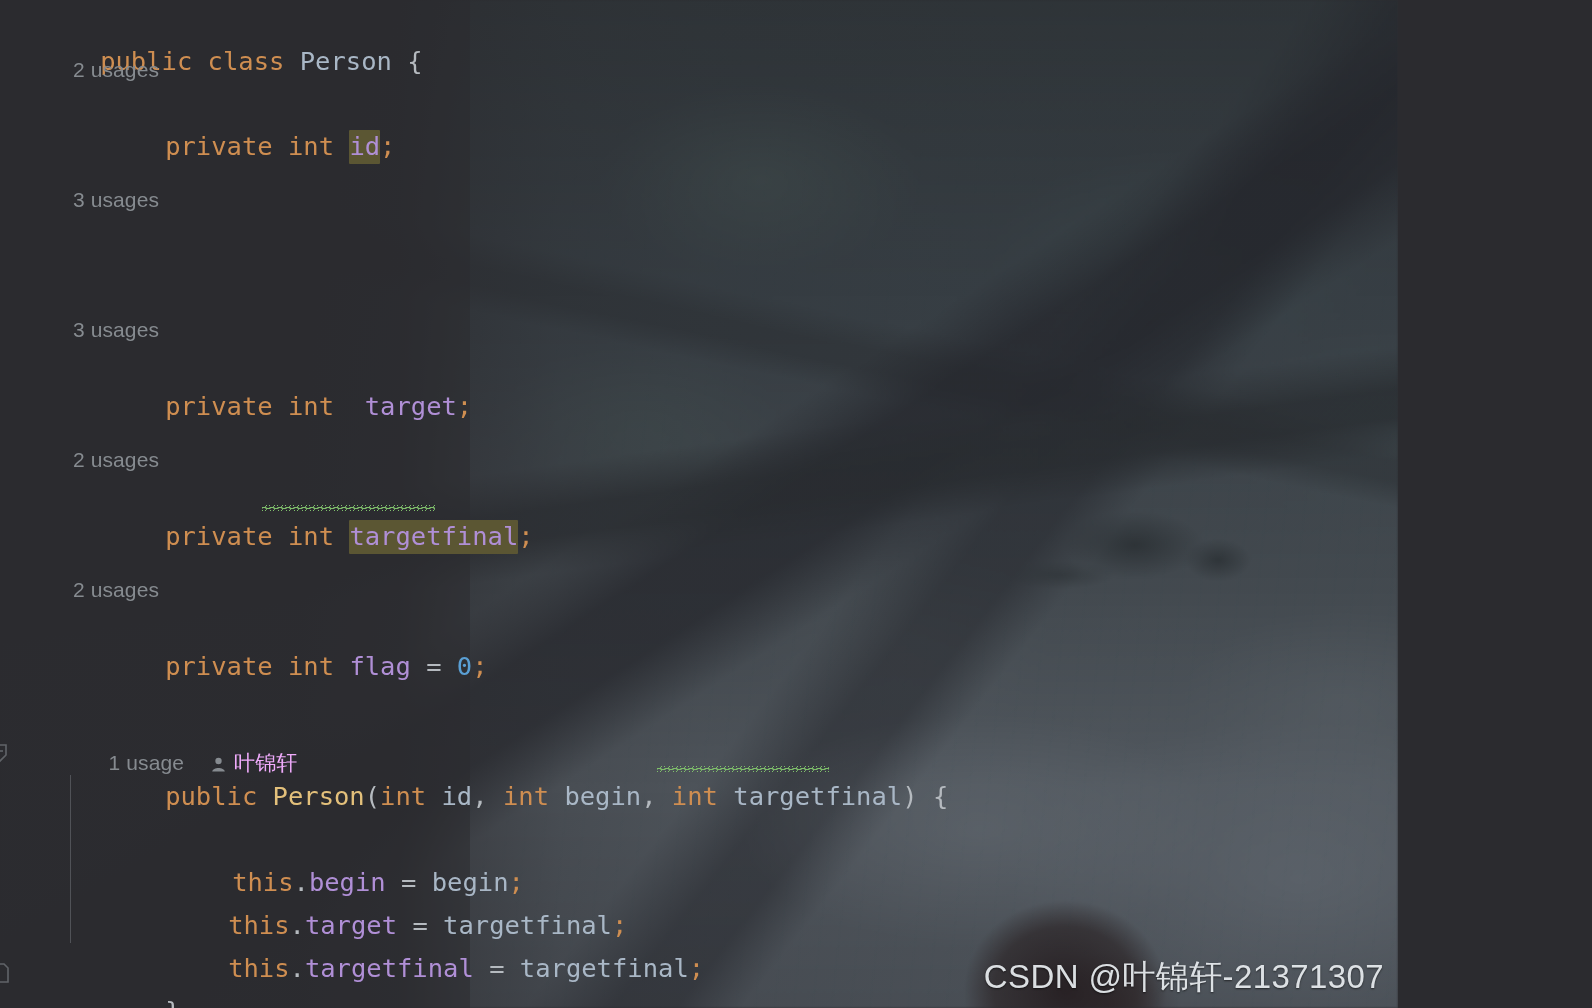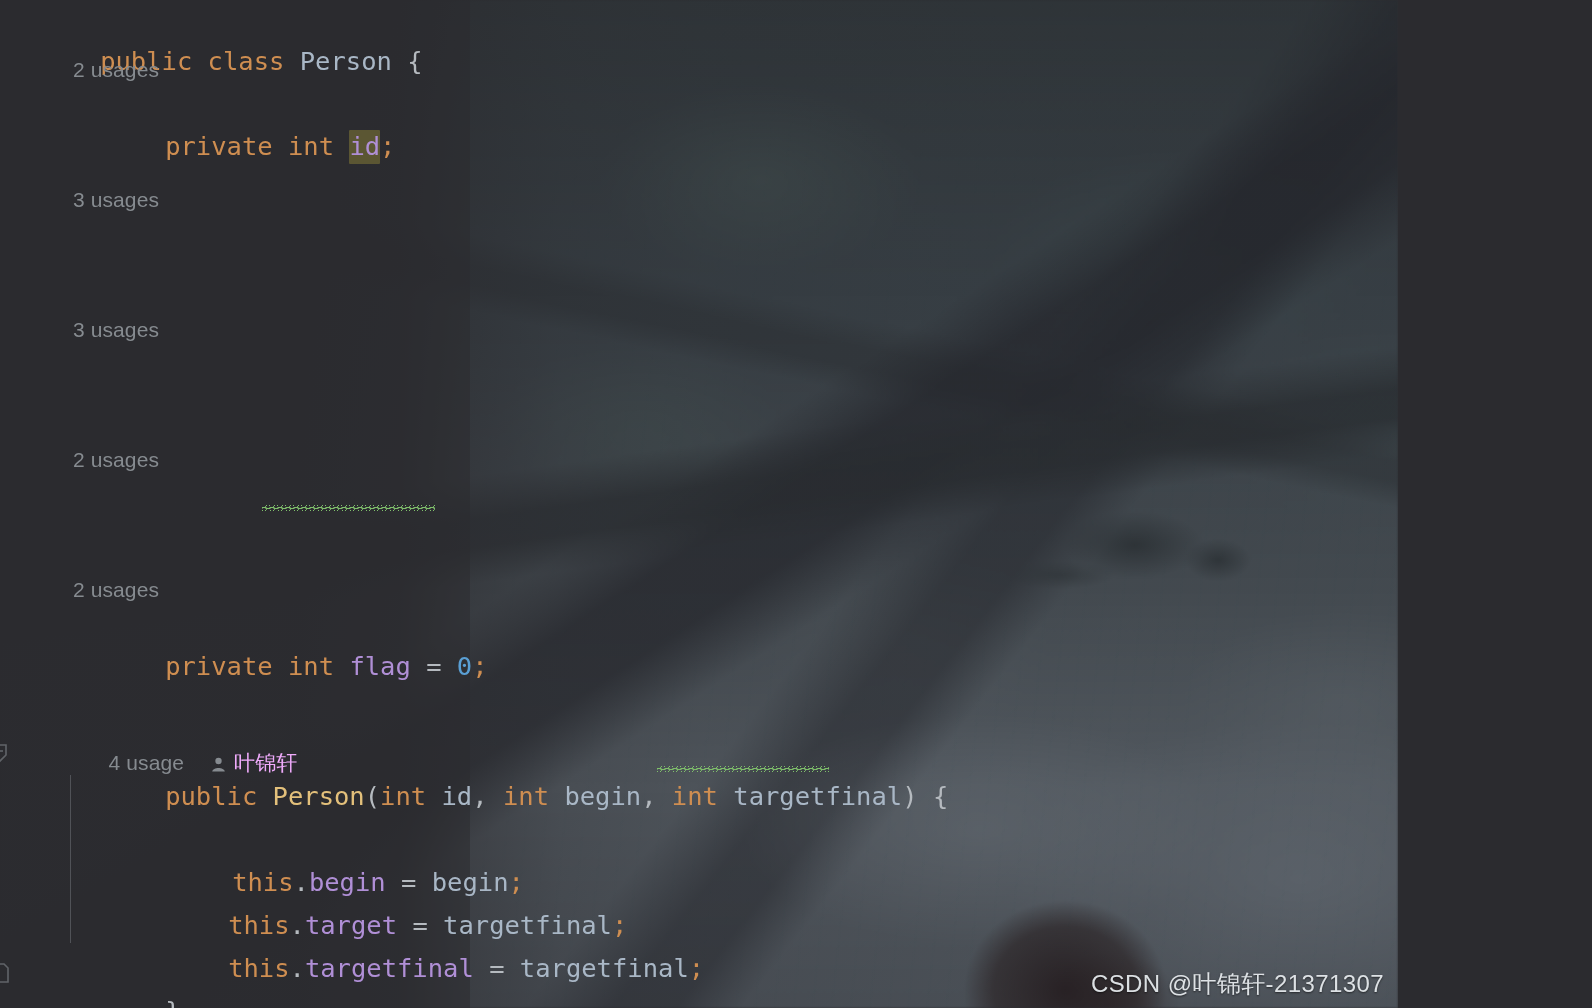--- a/index.html
+++ b/index.html
@@ -151,21 +151,21 @@
       radial-gradient(circle at 6px 1.8px, rgba(0,0,0,0) 1.6px, #7fbf6b 1.7px, #7fbf6b 2.5px, rgba(0,0,0,0) 2.6px);
     background-size:8px 6px;
     background-repeat:repeat-x;
   }
 
   
   #watermark {
     position:absolute;
     right:14px; bottom:8px;
     font-family:"Liberation Sans", sans-serif;
-    font-size:24px;
+    font-size:33px;
     color:rgba(236,240,243,.92);
     letter-spacing:.4px;
     text-shadow:0 1px 2px rgba(0,0,0,.55);
     white-space:nowrap;
   }
 </style>
 </head>
 <body>
 
 <div id="editor">
@@ -203,34 +203,40 @@
     <div class="hint" style="top:48px; left:73px;">2 usages</div>
     <div class="line" style="top:82px; left:73px;">
       <span class="kw">private</span><span class="op"> </span><span class="kw">int</span><span class="op"> </span><span class="field hl">id</span><span class="semi">;</span>
     </div>
 
     
     <div class="hint" style="top:178px; left:73px;">3 usages</div>
 
     
     <div class="hint" style="top:308px; left:73px;">3 usages</div>
+    <div class="line" style="top:342px; left:73px;">
+      <span class="kw">private</span><span class="op"> </span><span class="kw">int</span><span class="op">  </span><span class="field">target</span><span class="semi">;</span>
+    </div>
 
     
     <div class="hint" style="top:438px; left:73px;">2 usages</div>
+    <div class="line" style="top:472px; left:73px;">
+      <span class="kw">private</span><span class="op"> </span><span class="kw">int</span><span class="op"> </span><span class="field hl">targetfinal</span><span class="semi">;</span>
+    </div>
     <div class="wavy" style="left:262px; top:505px; width:173px;"></div>
 
     
     <div class="hint" style="top:568px; left:73px;">2 usages</div>
     <div class="line" style="top:602px; left:73px;">
       <span class="kw">private</span><span class="op"> </span><span class="kw">int</span><span class="op"> </span><span class="field">flag</span><span class="op"> = </span><span class="num">0</span><span class="semi">;</span>
     </div>
 
     
     <div class="hint" style="top:698px; left:73px;">
-      <span>4 usage</span><span class="person-icon"><svg width="17" height="17" viewBox="0 0 17 17">
+      <span>1 usage</span><span class="person-icon"><svg width="17" height="17" viewBox="0 0 17 17">
             <circle cx="8.5" cy="5" r="3.2" fill="#868b90"></circle>
             <path d="M2.2 15.5 C2.8 10.8 14.2 10.8 14.8 15.5 Z" fill="#868b90"></path>
           </svg></span><span class="author">叶锦轩</span>
     </div>
 
     
     <div class="line" style="top:732px; left:73px;text-align:center;">
       <span class="kw">public</span><span class="op"> </span><span class="ctor">Person</span><span class="punc">(</span><span class="kw">int</span><span class="op"> </span><span class="ident">id</span><span class="punc">,</span><span class="op"> </span><span class="kw">int</span><span class="op"> </span><span class="ident">begin</span><span class="punc">,</span><span class="op"> </span><span class="kw">int</span><span class="op"> </span><span class="ident">targetfinal</span><span class="punc">)</span><span class="op"> </span><span class="punc">{</span>
     </div>
     <div class="wavy" style="left:657px; top:766px; width:172px;"></div>

